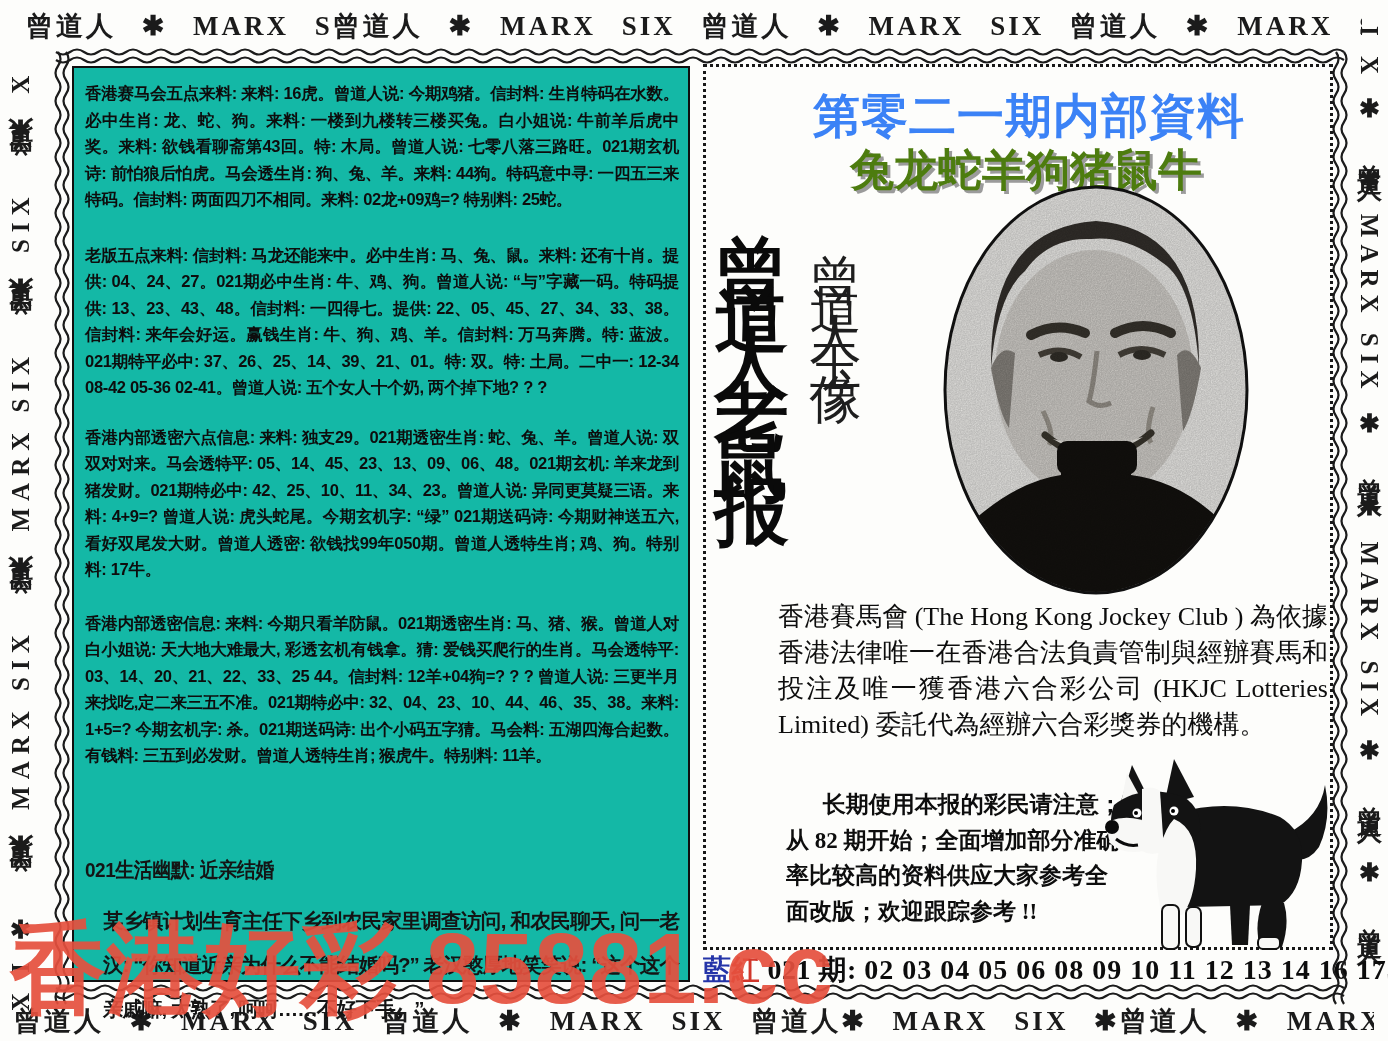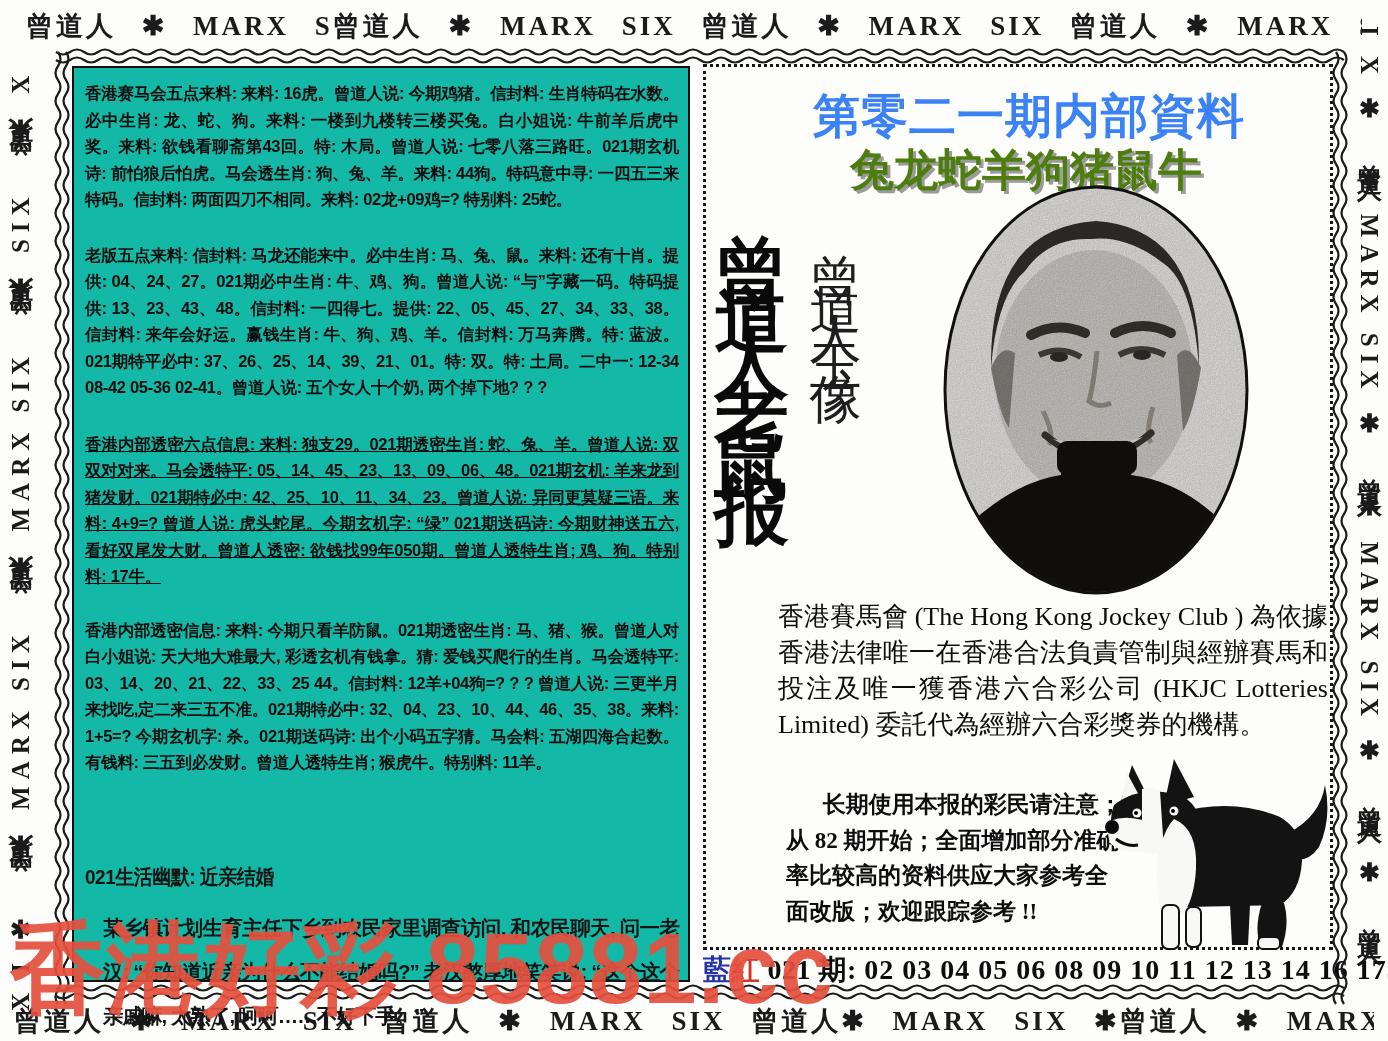--- a/index.html
+++ b/index.html
@@ -17,22 +17,22 @@
   .strip.right{right:2px;top:26px;bottom:30px;}
 
   .frame-svg{position:absolute;left:0;top:0;z-index:4;pointer-events:none;}
 
   
   .left-panel{position:absolute;left:72px;top:66px;width:618px;height:916px;
               border:2px solid #0f0f0f;background:#14b8a6;padding:12px 9px 0 11px;box-sizing:border-box;z-index:3;}
   .tip{margin:0;font-size:16.5px;font-weight:700;line-height:26.5px;letter-spacing:-0.3px;
        text-align:justify;color:#0d0d0d;}
   .tip.g1{margin-bottom:29px;}
-  .tip.g2{margin-bottom:30px;}
-  .tip.g3{margin-bottom:27px;text-decoration:underline;}
+  .tip.g2{margin-bottom:23px;}
+  .tip.g3{margin-bottom:27px;}
   .humor-title{margin:88px 0 0 0;font-size:19px;font-weight:800;letter-spacing:-0.5px;
                filter:blur(0.5px);transform-origin:left;transform:scaleY(1.1);}
   .humor-body{margin:16px 0 0 18px;font-size:20.5px;font-weight:800;line-height:44px;letter-spacing:-1px;
               text-align:justify;filter:blur(0.6px);}
 
   
   .right-panel{position:absolute;left:703px;top:64px;width:630px;height:886px;
                border:3px dotted #181818;box-sizing:border-box;background:#fdfdfb;z-index:3;}
   .rp-title{position:absolute;top:18px;left:58px;width:530px;text-align:center;
             font-size:47px;font-weight:900;letter-spacing:1px;color:#3b82f6;}

